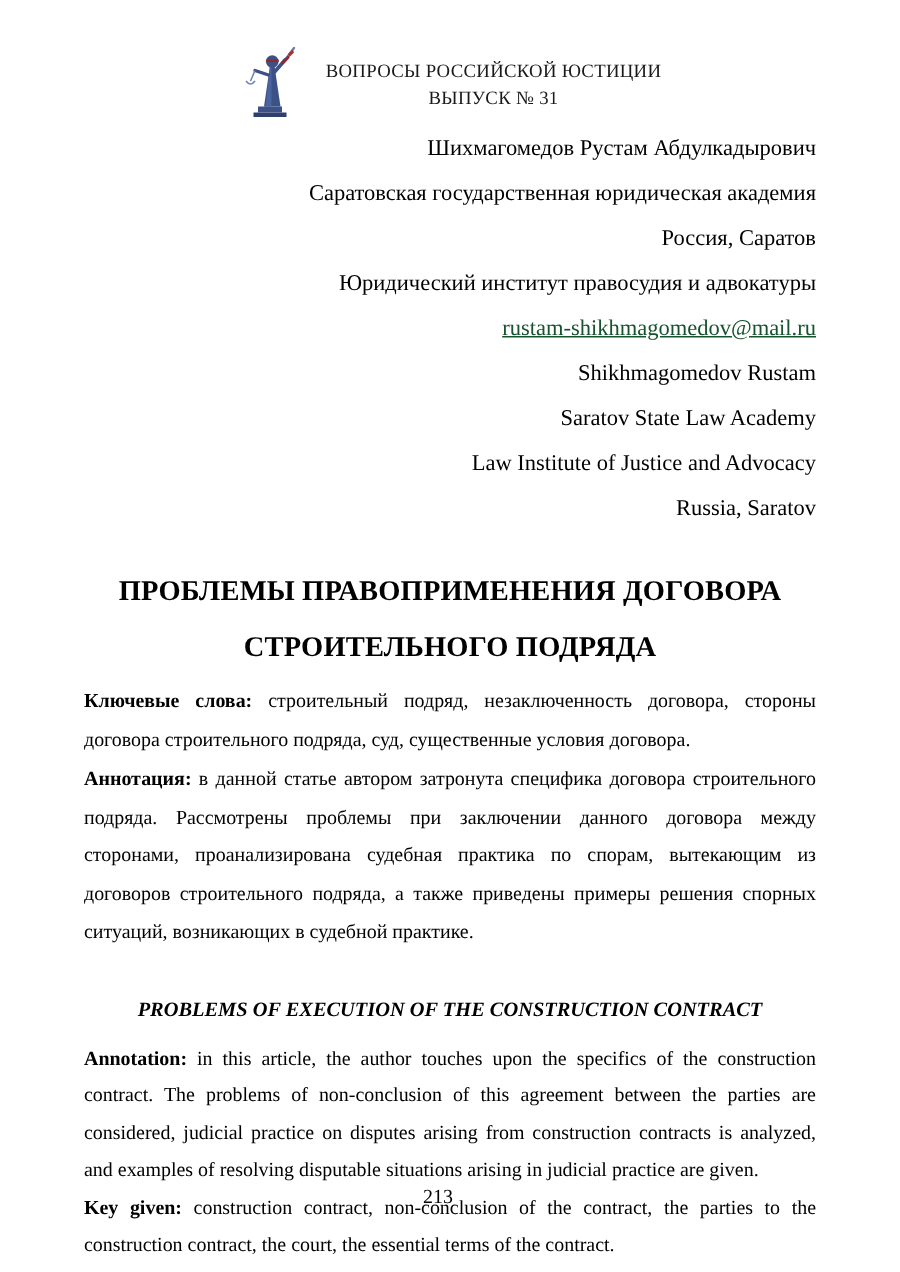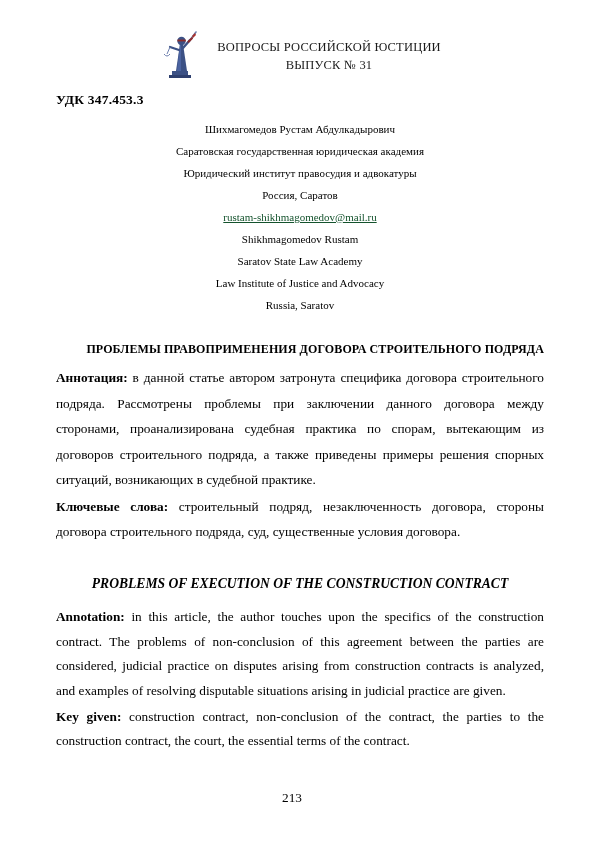--- a/index.html
+++ b/index.html
@@ -52,35 +52,35 @@
   .udc {
     font-weight: bold;
     font-size: 13.5px;
     margin-top: 10px;
     margin-bottom: 10px;
     letter-spacing: 0.2px;
   }
 
   
   .author-block {
-    text-align: center;
-    font-size: 11px;
+    text-align: right;
+    font-size: 15px;
     line-height: 2.0;
   }
   .author-block div { white-space: nowrap; }
   .email {
     color: #14532d;
     text-decoration: underline;
   }
 
   
   .title-ru {
-    text-align: right;
+    text-align: center;
     font-weight: bold;
-    font-size: 12px;
+    font-size: 19px;
     line-height: 1.95;
     margin-top: 22px;
     margin-bottom: 4px;
     letter-spacing: 0.1px;
   }
   .title-en {
     text-align: center;
     font-weight: bold;
     font-size: 13.6px;
     line-height: 1.9;
@@ -141,39 +141,38 @@
 
         <path d="M33 6 l3 -3 1 2 -3 3 z" fill="#a8332f"></path>
       </svg>
     </span>
     <span class="header-text">
       <span class="line1">ВОПРОСЫ РОССИЙСКОЙ ЮСТИЦИИ</span>
       <span class="line2">ВЫПУСК № 31</span>
     </span>
   </div>
 
-  <div class="udc">УДК 347.453.3</div>
 
   <div class="author-block">
     <div>Шихмагомедов Рустам Абдулкадырович</div>
     <div>Саратовская государственная юридическая академия</div>
+    <div>Россия, Саратов</div>
     <div>Юридический институт правосудия и адвокатуры</div>
-    <div>Россия, Саратов</div>
     <div><a class="email" href="#">rustam-shikhmagomedov@mail.ru</a></div>
     <div>Shikhmagomedov Rustam</div>
     <div>Saratov State Law Academy</div>
     <div>Law Institute of Justice and Advocacy</div>
     <div>Russia, Saratov</div>
   </div>
 
   <div class="title-ru">ПРОБЛЕМЫ ПРАВОПРИМЕНЕНИЯ ДОГОВОРА СТРОИТЕЛЬНОГО ПОДРЯДА</div>
 
+  <p class="body"><span class="lbl">Ключевые слова:</span><span> строительный подряд, незаключенность договора, стороны договора строительного подряда, суд, существенные условия договора.</span></p>
+
   <p class="body"><span class="lbl">Аннотация:</span><span> в данной статье автором затронута специфика договора строительного подряда. Рассмотрены проблемы при заключении данного договора между сторонами, проанализирована судебная практика по спорам, вытекающим из договоров строительного подряда, а также приведены примеры решения спорных ситуаций, возникающих в судебной практике.</span></p>
-
-  <p class="body"><span class="lbl">Ключевые слова:</span><span> строительный подряд, незаключенность договора, стороны договора строительного подряда, суд, существенные условия договора.</span></p>
 
   <div class="title-en">PROBLEMS OF EXECUTION OF THE CONSTRUCTION CONTRACT</div>
 
   <p class="body en"><span class="lbl">Annotation:</span><span> in this article, the author touches upon the specifics of the construction contract. The problems of non-conclusion of this agreement between the parties are considered, judicial practice on disputes arising from construction contracts is analyzed, and examples of resolving disputable situations arising in judicial practice are given.</span></p>
 
   <p class="body en"><span class="lbl">Key given:</span><span> construction contract, non-conclusion of the contract, the parties to the construction contract, the court, the essential terms of the contract.</span></p>
 
   <div class="page-number">213</div>
 
 </div>

